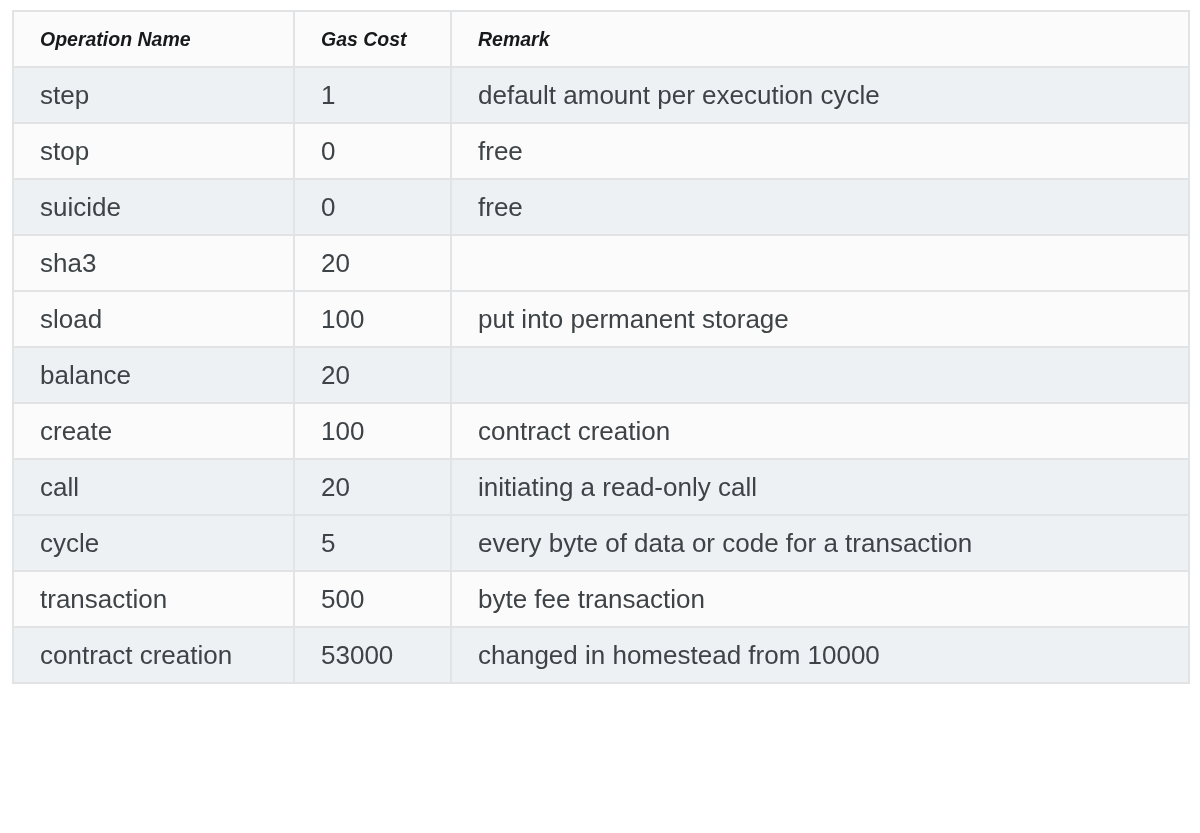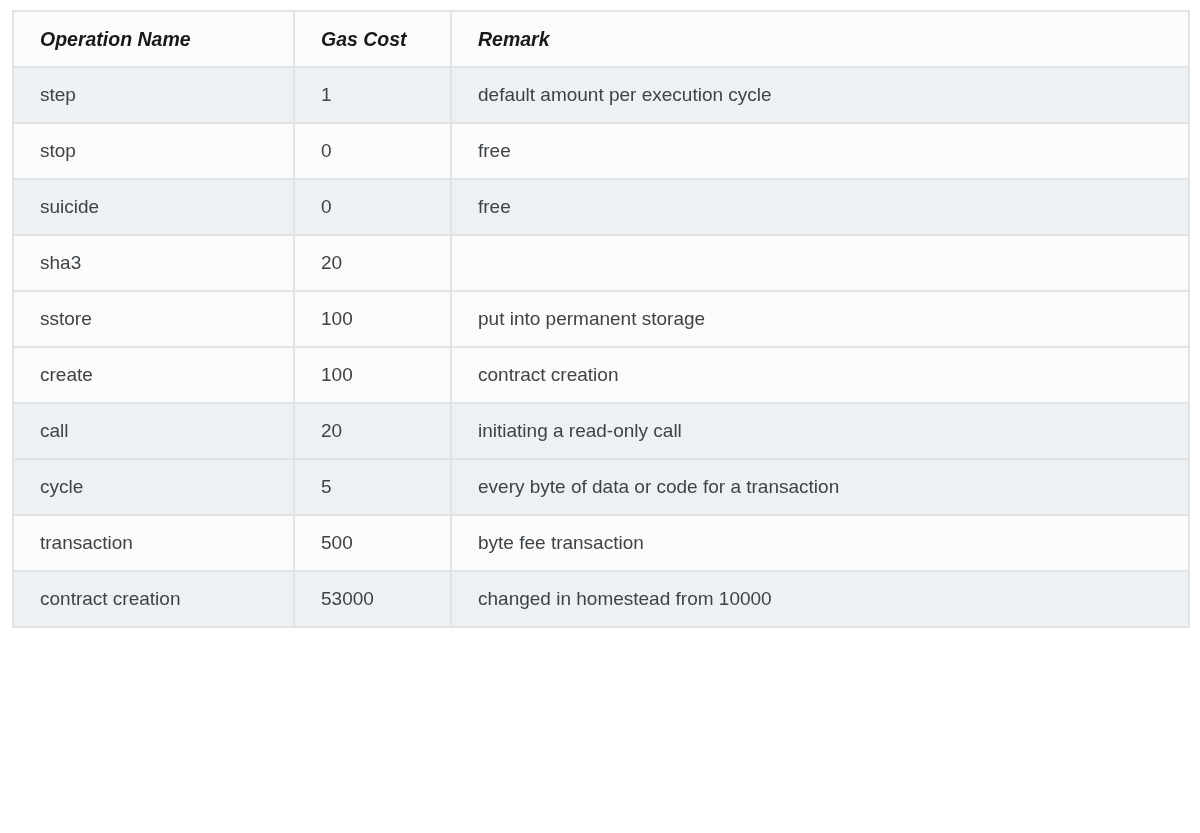--- a/index.html
+++ b/index.html
@@ -24,21 +24,21 @@
   col.c1 { width: 281px; }
   col.c2 { width: 157px; }
   col.c3 { width: 738px; }
   table.gas-table th,
   table.gas-table td {
     border: 2px solid var(--border-color, #e1e3e4);
     height: 54px;
     padding: 0 12px 0 26px;
     text-align: left;
     vertical-align: middle;
-    font-size: 19px;
+    font-size: 26px;
     overflow: hidden;
     white-space: nowrap;
   }
   table.gas-table th {
     background: var(--row-base, #fbfbfb);
     color: var(--header-text, #17191b);
     font-weight: bold;
     font-size: 19.5px;
     font-style: italic;
   }
@@ -83,23 +83,28 @@
           <td>suicide</td>
           <td>0</td>
           <td>free</td>
         </tr>
         <tr>
           <td>sha3</td>
           <td>20</td>
           <td></td>
         </tr>
         <tr>
-          <td>sstore</td>
+          <td>sload</td>
           <td>100</td>
           <td>put into permanent storage</td>
+        </tr>
+        <tr class="alt">
+          <td>balance</td>
+          <td>20</td>
+          <td></td>
         </tr>
         <tr>
           <td>create</td>
           <td>100</td>
           <td>contract creation</td>
         </tr>
         <tr class="alt">
           <td>call</td>
           <td>20</td>
           <td>initiating a read-only call</td>

